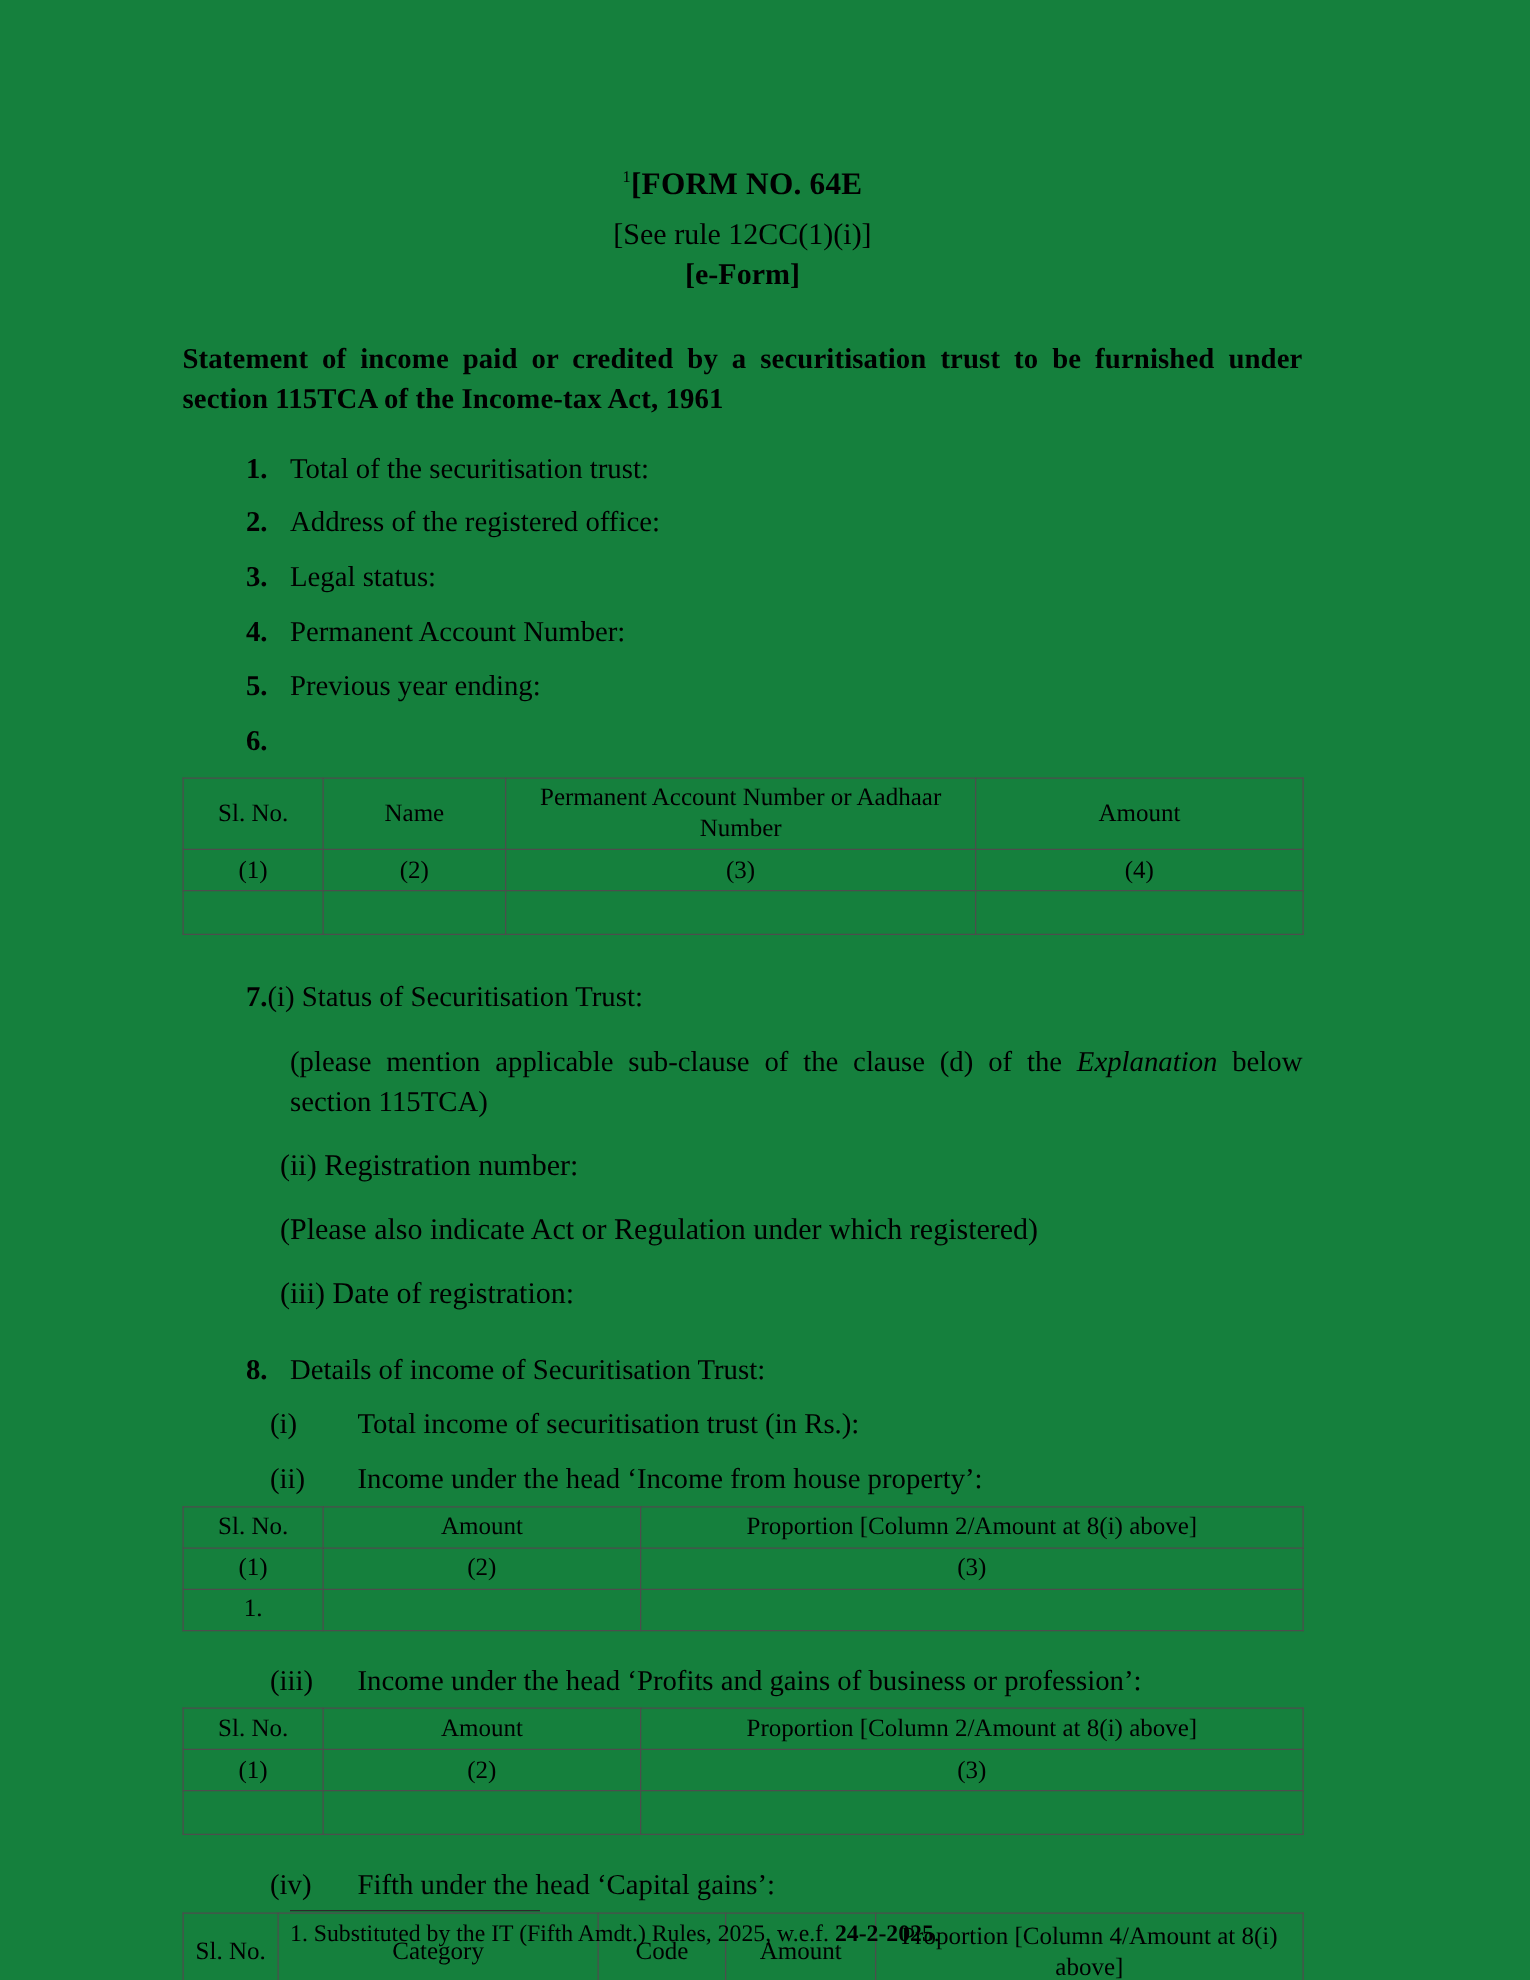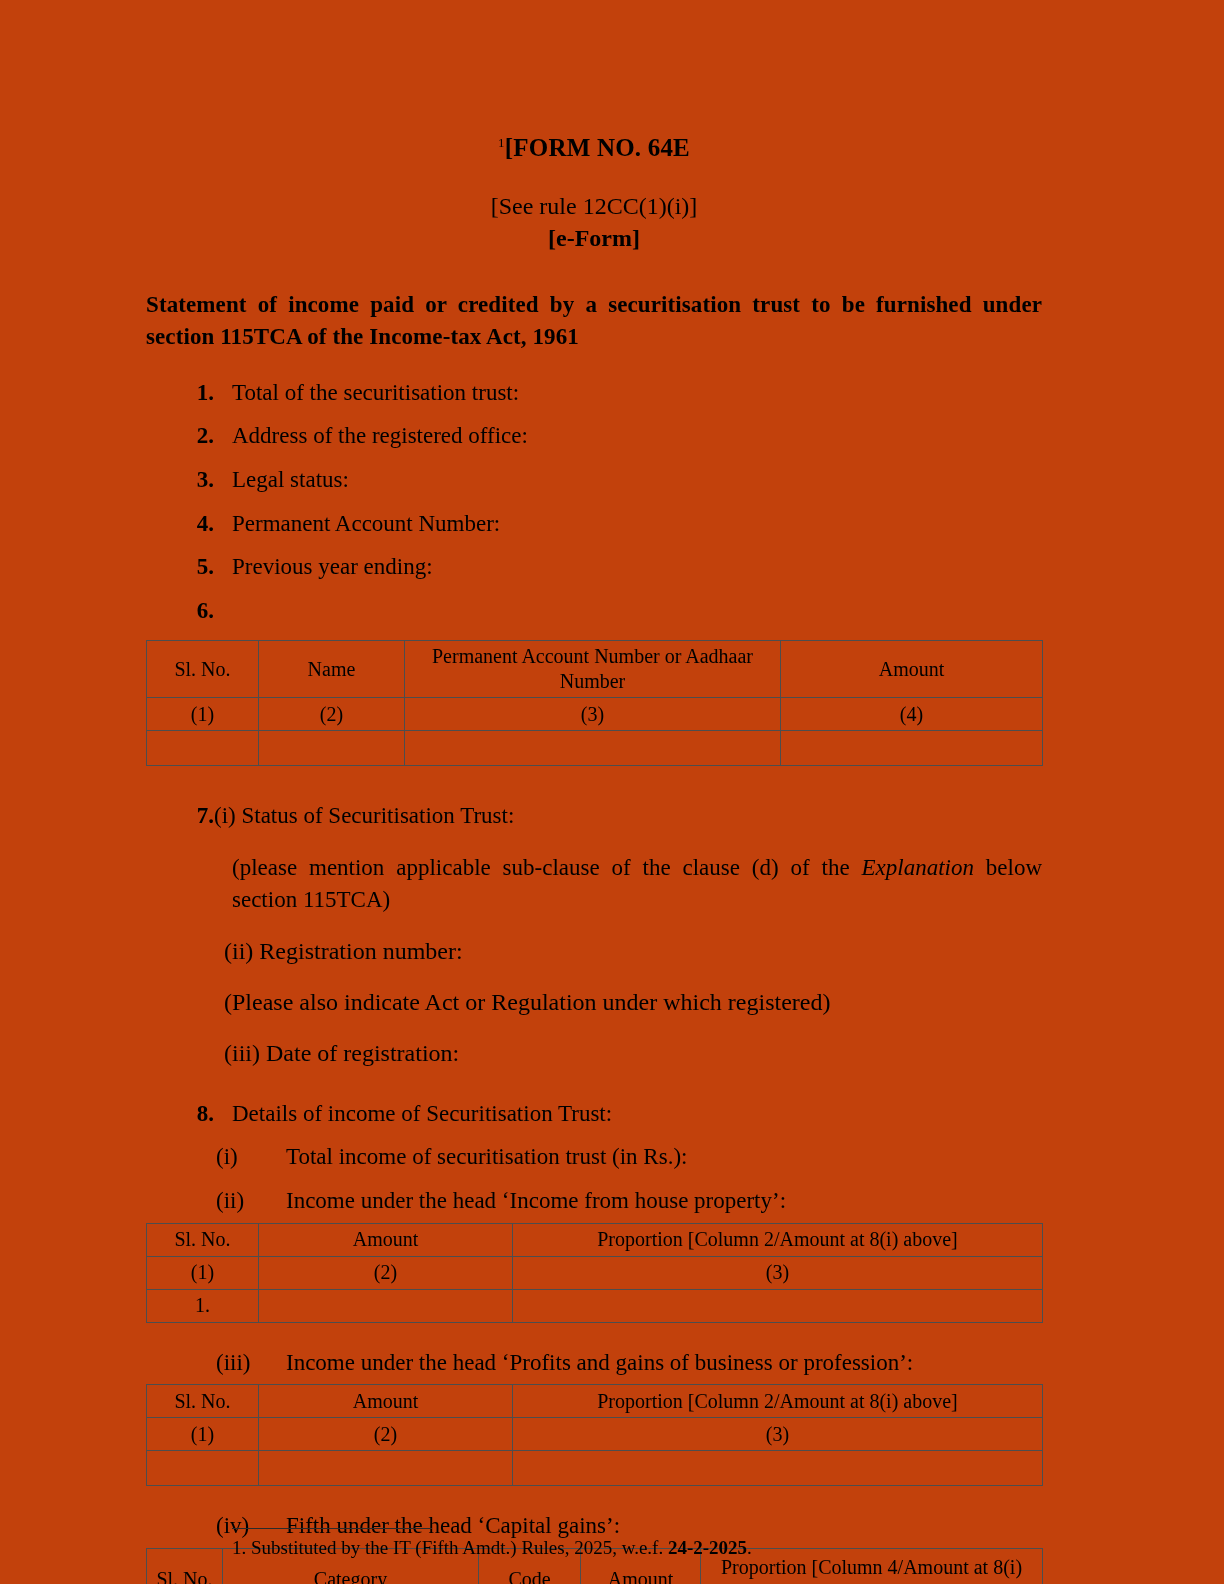--- a/index.html
+++ b/index.html
@@ -10,21 +10,21 @@
   }
   body {
     font-family: "Liberation Serif", "DejaVu Serif", serif;
     color: #000000;
   }
   .page {
     position: relative;
     width: 1224px;
     height: 1584px;
     margin: 0 auto;
-    background: #c2410c;
+    background: #15803d;
     box-sizing: border-box;
     padding: 0;
     overflow: hidden;
     font-family: Liberation Serif, serif;
   }
   .content {
     position: absolute;
     left: 146px;
     top: 0;
     width: 896px;
@@ -42,21 +42,21 @@
     letter-spacing: 0.2px;
   }
   .form-no .sup {
     font-size: 13px;
     vertical-align: super;
     font-weight: normal;
   }
   .see-rule {
     font-size: 24px;
     line-height: 1.25;
-    margin-top: 28px;
+    margin-top: 10px;
   }
   .eform {
     font-size: 24px;
     font-weight: bold;
     line-height: 1.25;
     margin-top: 2px;
   }
 
   
   .statement {

